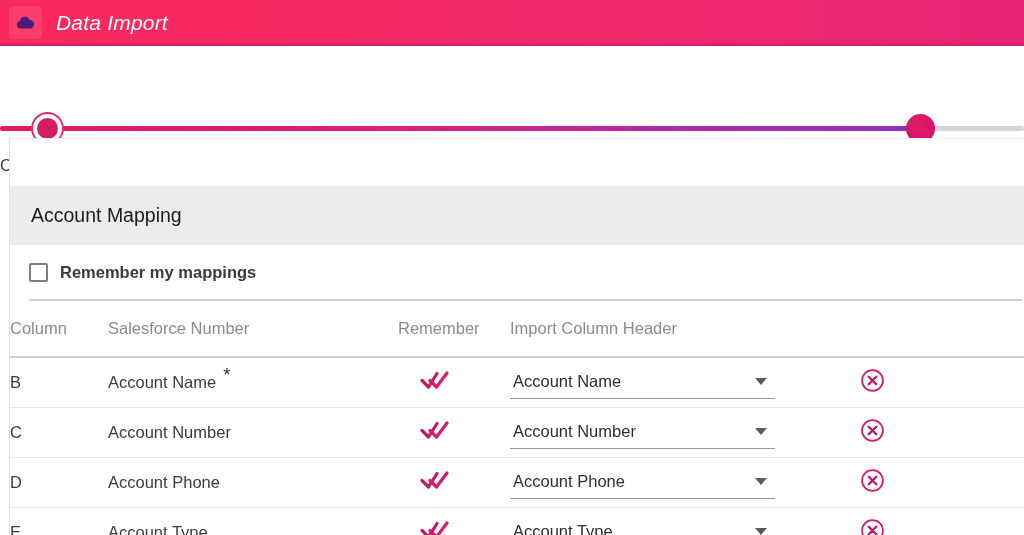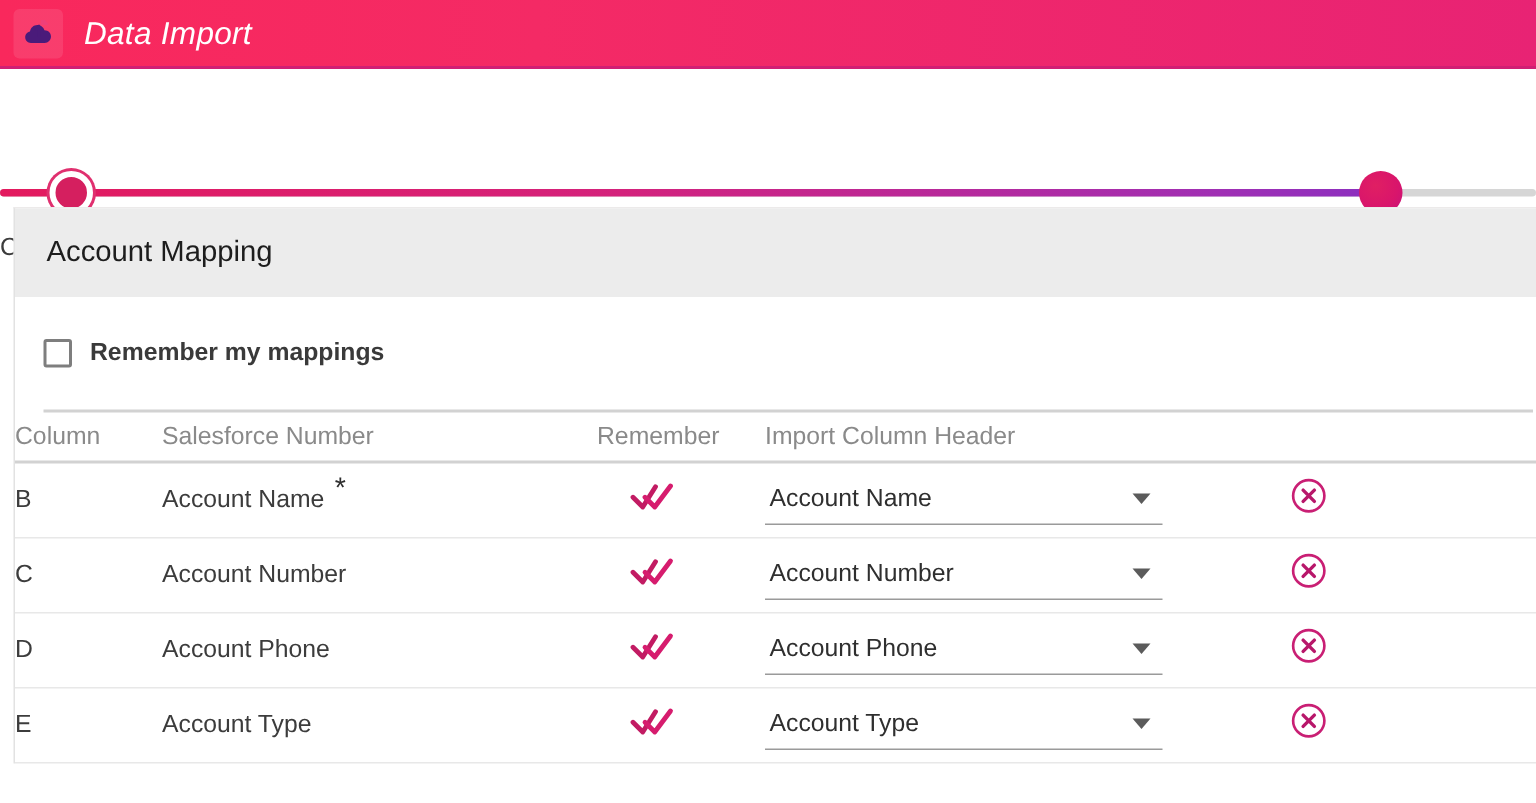--- a/index.html
+++ b/index.html
@@ -108,34 +108,35 @@
     background: #ffffff;
     border-left: 1px solid #e2e2e2;
     border-top: 1px solid #eceaea;
   }
   .card-header {
     height: 59px;
     background: #ececec;
     display: flex;
     align-items: center;
     padding-left: 21px;
+    margin-top: 47px;
   }
   .card-header-title {
     font-size: 19.5px;
     color: #1d1d1d;
     font-weight: 400;
   }
 
   .card-body { padding: 0 0 0 0; background: #fff; }
 
   
   .remember-row {
     display: flex;
     align-items: center;
-    height: 75px;
+    height: 54px;
     padding-left: 19px;
   }
   .checkbox {
     width: 19px;
     height: 19px;
     border: 2px solid #7e7e7e;
     border-radius: 2px;
     background: #fff;
     flex: 0 0 auto;
   }
@@ -165,21 +166,21 @@
     vertical-align: middle;
     padding: 0;
   }
   col.c-col  { width: 98px; }
   col.c-fld  { width: 290px; }
   col.c-map  { width: 112px; }
   col.c-hdr  { width: 330px; }
   col.c-act  { width: 185px; }
 
   table.map-table thead th {
-    height: 33px;
+    height: 56px;
     font-size: 16.5px;
     font-weight: 400;
     color: #8a8a8a;
     border-bottom: 2px solid #d2d2d2;
   }
   th.h-col { padding-left: 32px; }
   th.h-fld { padding-left: 0px; }
   th.h-map { padding-left: 0px; }
   th.h-hdr { padding-left: 4px; margin-top: 11px; }
 

